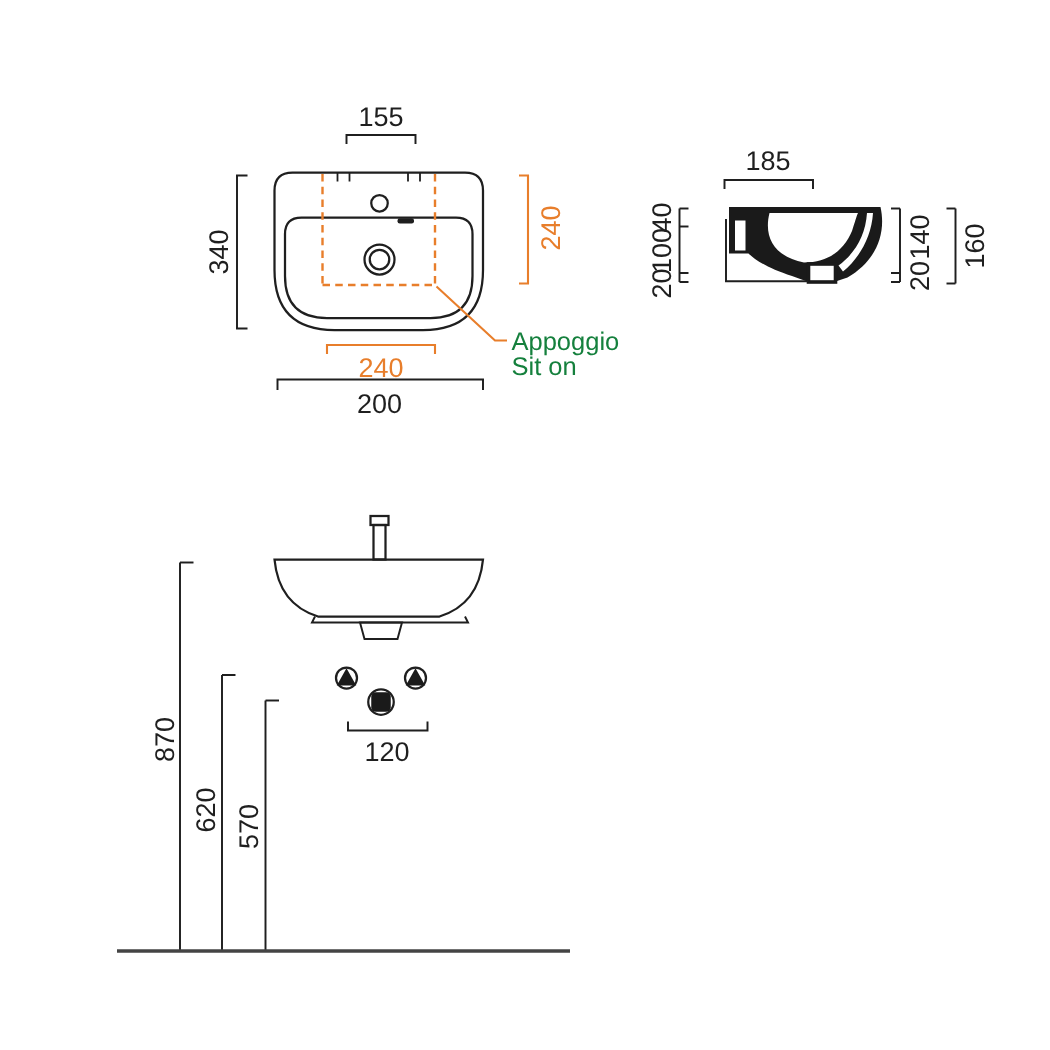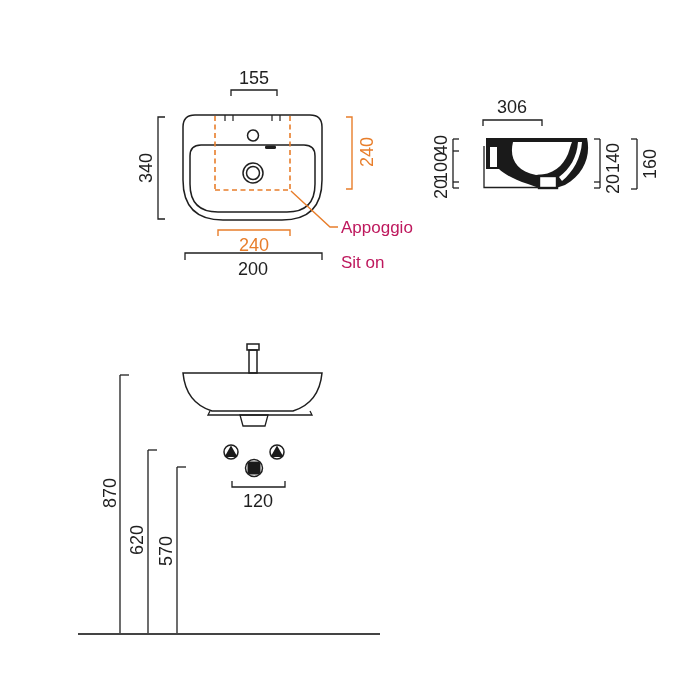--- a/index.html
+++ b/index.html
@@ -19,21 +19,21 @@
     color:#1f1f1f;
     transform:translate(-50%,-50%);
     white-space:nowrap;
   }
   .dim.v{transform:translate(-50%,-50%) rotate(-90deg);}
   .dim.orange{color:#E87E2B;}
   .note{
     position:absolute;
     font-size:17px;
     line-height:1.1;
-    color:#be185d;
+    color:#15803d;
     white-space:nowrap;
   }
 </style>
 </head>
 <body>
 
 <div id="canvas">
 
   <svg width="700" height="700" viewBox="0 0 700 700">
 
@@ -128,23 +128,23 @@
       <line x1="78" y1="634" x2="380" y2="634" stroke="#444444" stroke-width="2.2"></line>
     </g>
   </svg>
 
   <span class="dim" style="left:254px;top:78px">155</span>
   <span class="dim v" style="left:146px;top:168px">340</span>
   <span class="dim v orange" style="left:367px;top:152px">240</span>
   <span class="dim orange" style="left:254px;top:245px">240</span>
   <span class="dim" style="left:253px;top:269px">200</span>
   <span class="note" style="left:341px;top:219px">Appoggio</span>
-  <span class="note" style="left:341px;top:254px">Sit on</span>
+  <span class="note" style="left:341px;top:236px">Sit on</span>
 
-  <span class="dim" style="left:512px;top:107px">306</span>
+  <span class="dim" style="left:512px;top:107px">185</span>
   <span class="dim v" style="left:441px;top:145px">40</span>
   <span class="dim v" style="left:441px;top:167px">100</span>
   <span class="dim v" style="left:441px;top:189px">20</span>
   <span class="dim v" style="left:613px;top:158px">140</span>
   <span class="dim v" style="left:613px;top:184px">20</span>
   <span class="dim v" style="left:650px;top:164px">160</span>
 
   <span class="dim v" style="left:110px;top:493px">870</span>
   <span class="dim v" style="left:137px;top:540px">620</span>
   <span class="dim v" style="left:166px;top:551px">570</span>

